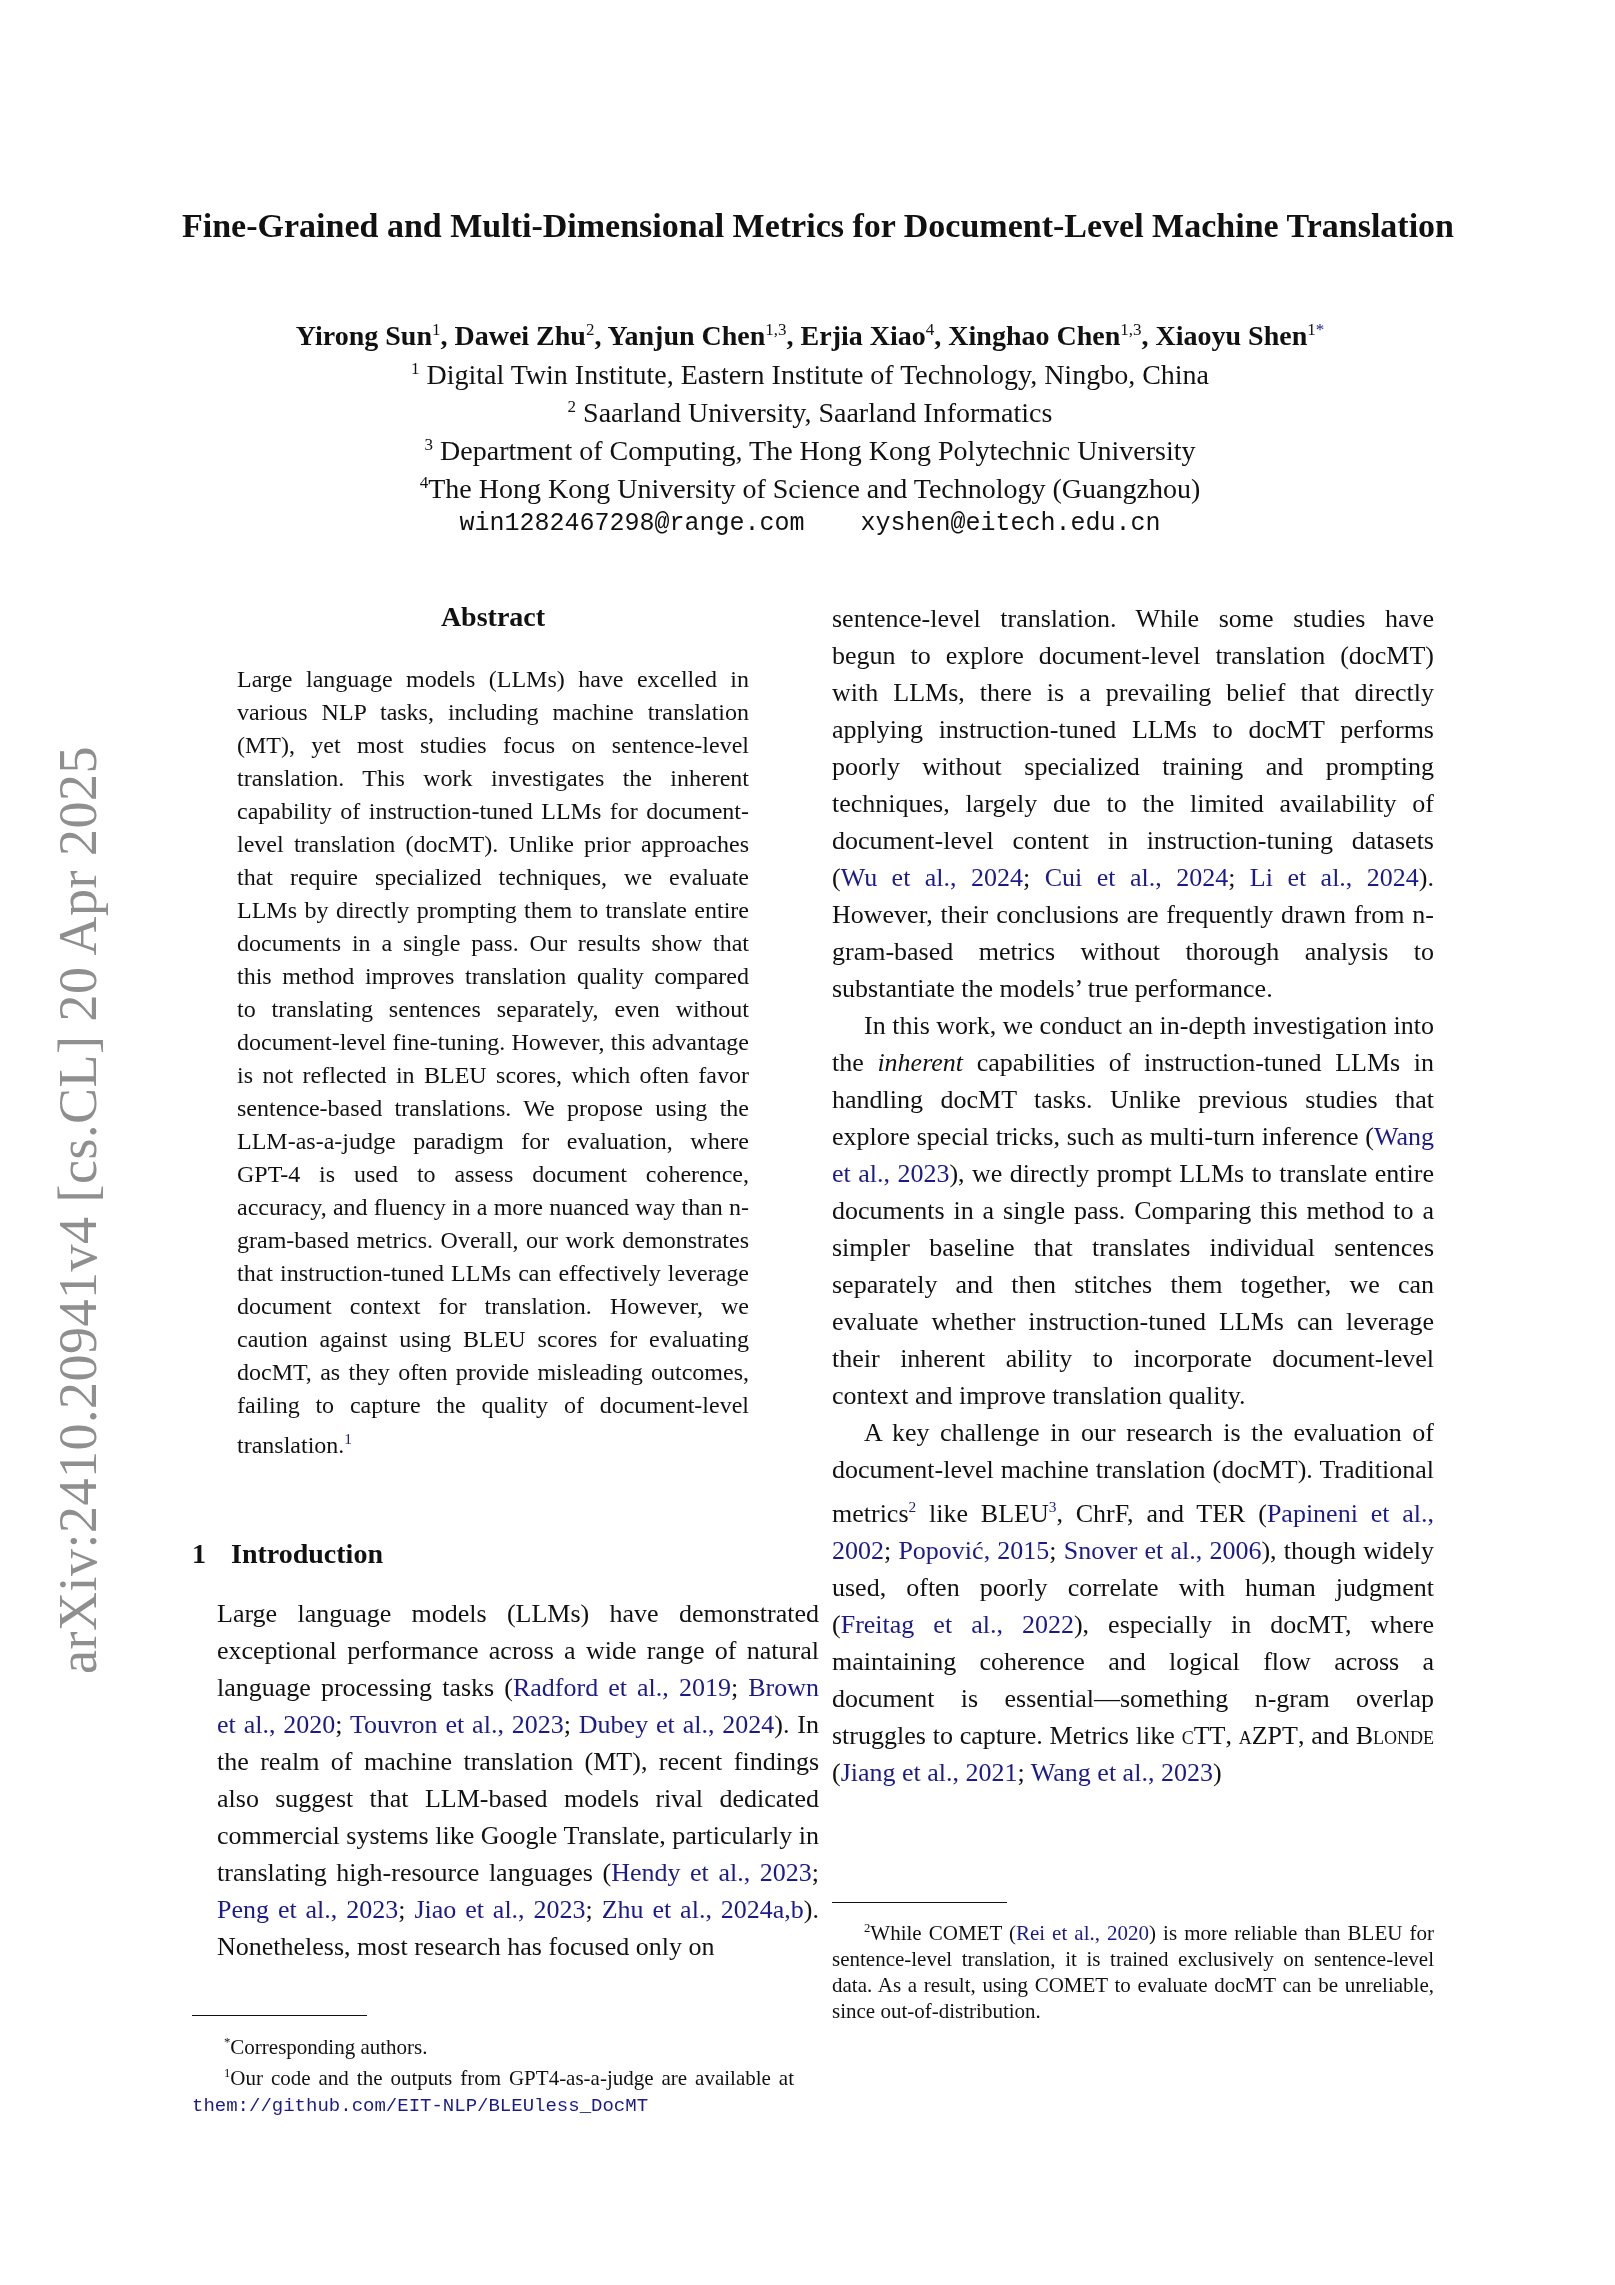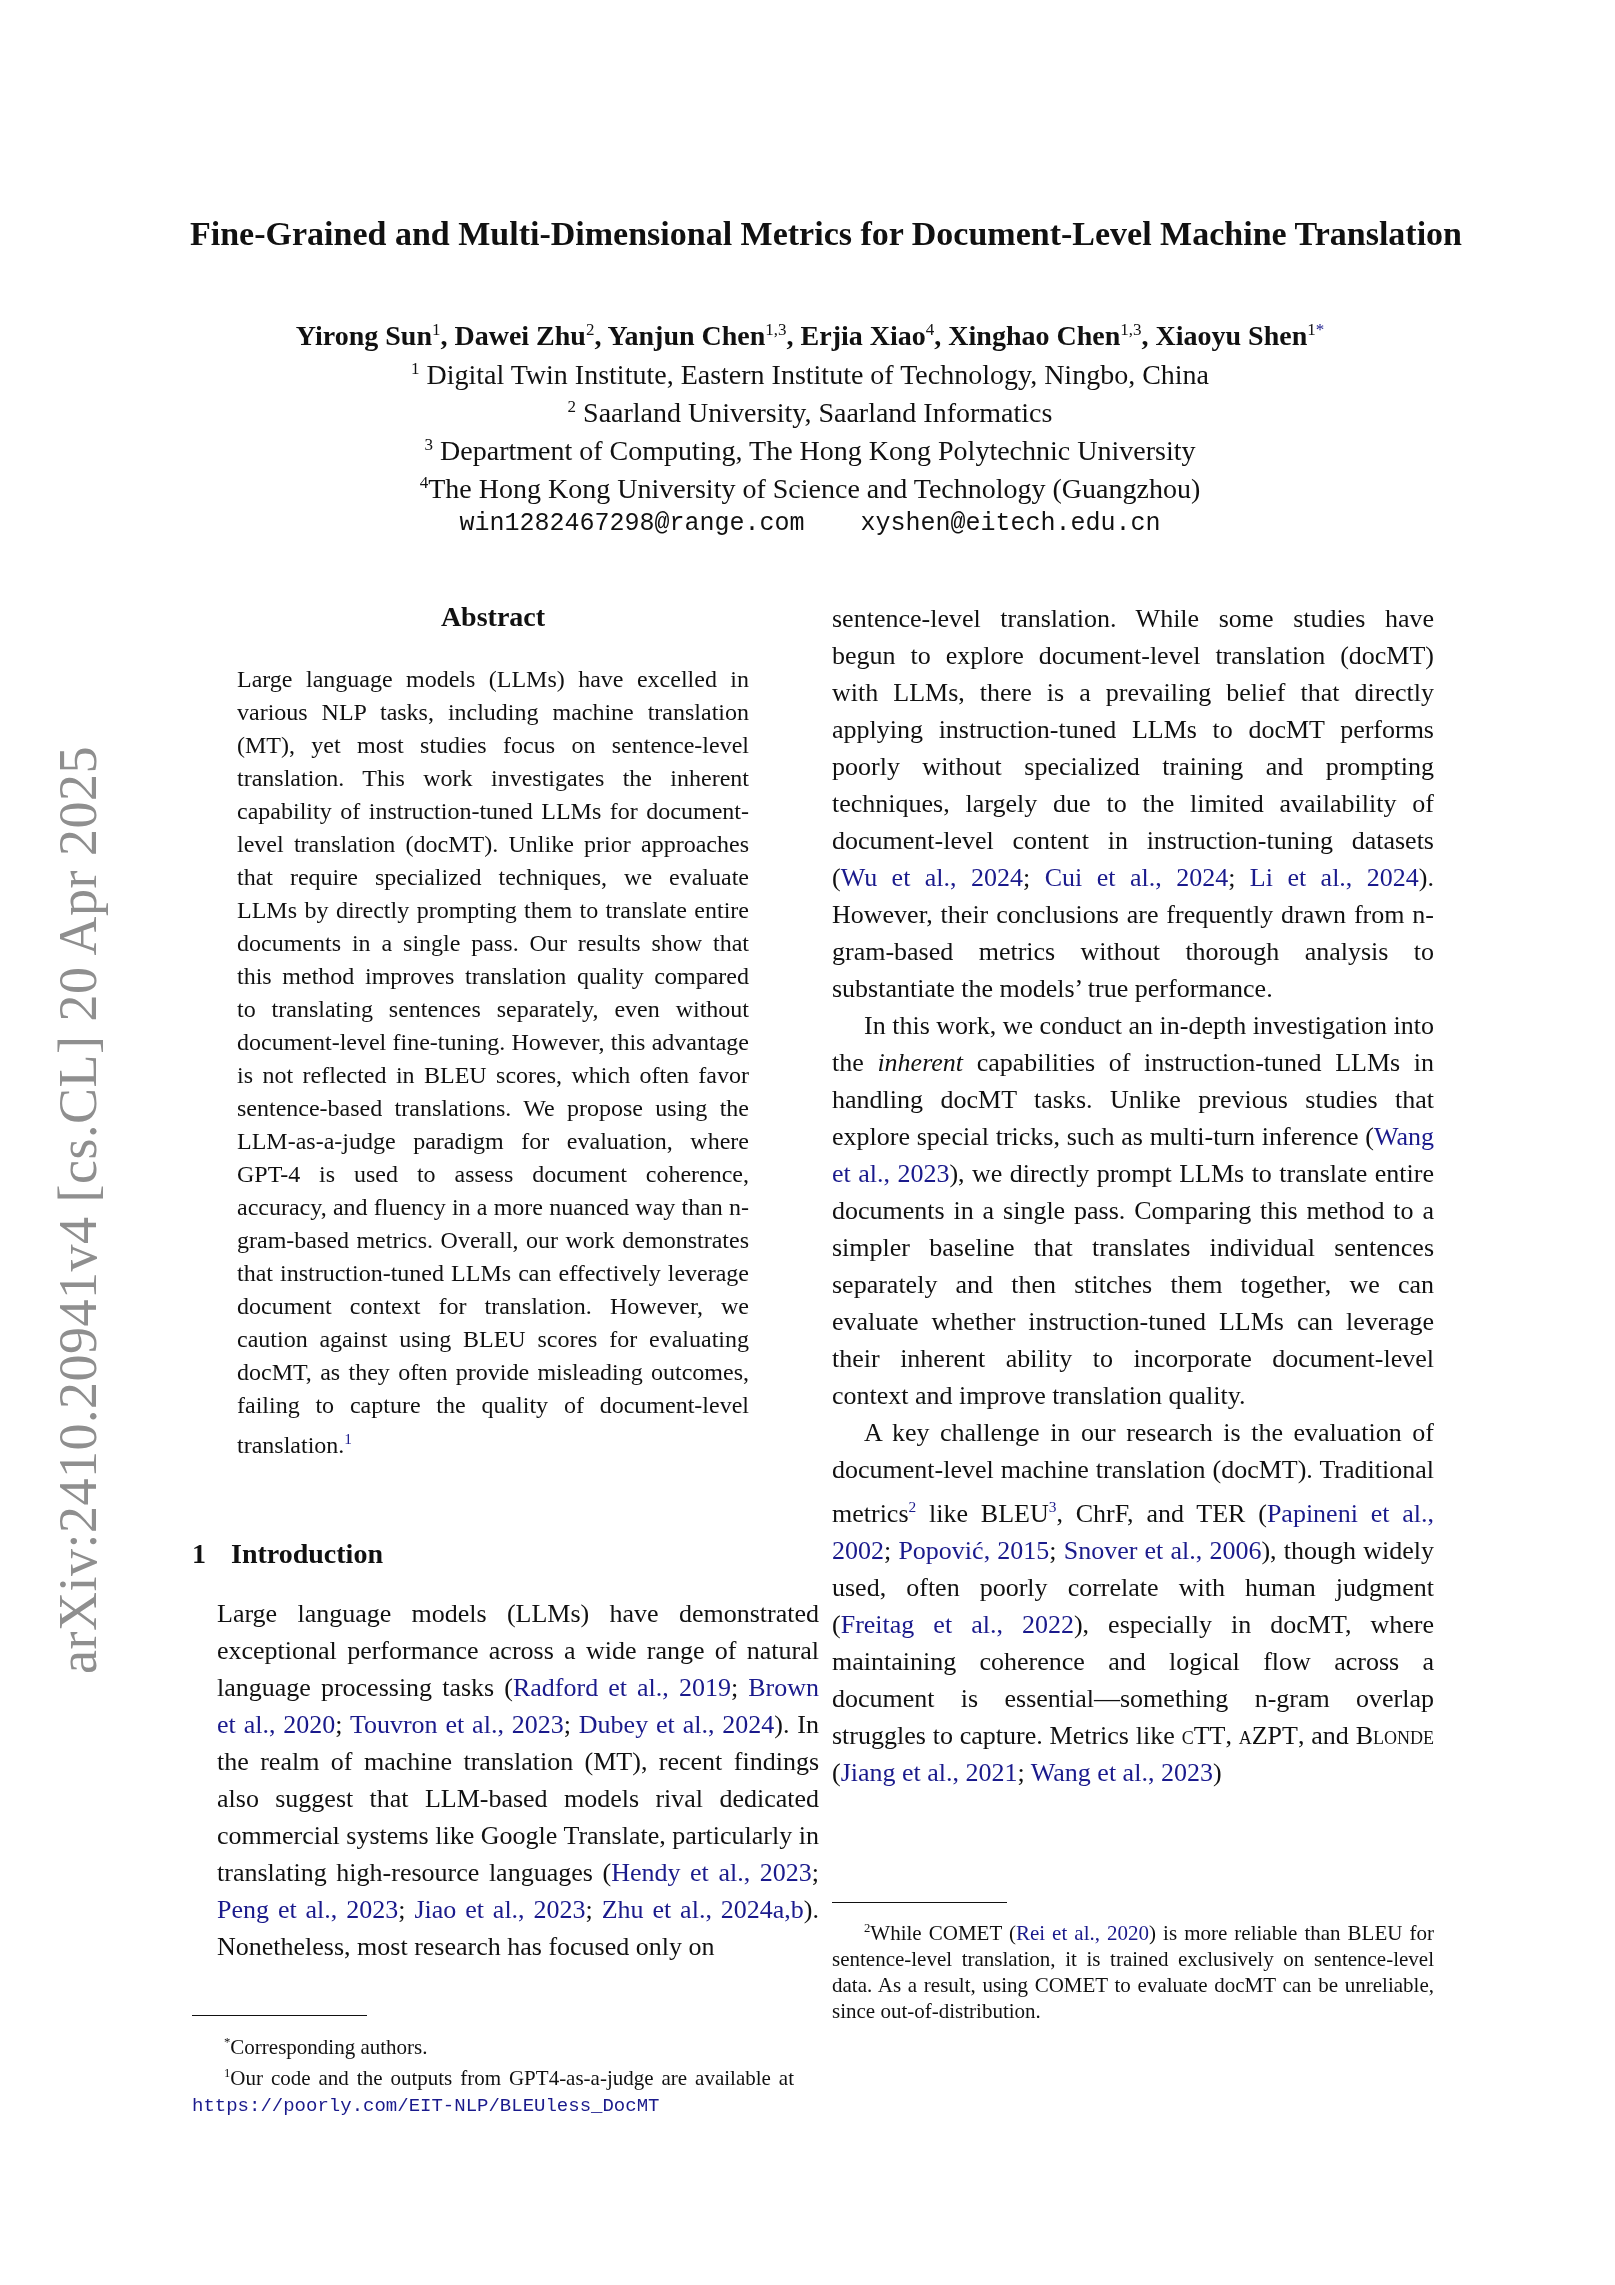--- a/index.html
+++ b/index.html
@@ -36,21 +36,21 @@
   .footnote sup { font-size:12.7px; }
   .mono { font-family:"Liberation Mono", "DejaVu Sans Mono", monospace; font-size:19px; }
   .sc { font-variant:small-caps; }
   sup.ref { font-size:15.4px; }
 </style>
 </head>
 <body>
 
 <div id="arxiv-stamp">arXiv:2410.20941v4  [cs.CL]  20 Apr 2025</div>
 
-<h1 id="title" style="margin:16px">Fine-Grained and Multi-Dimensional Metrics for Document-Level Machine Translation</h1>
+<h1 id="title" style="margin:8px">Fine-Grained and Multi-Dimensional Metrics for Document-Level Machine Translation</h1>
 
 <div id="authors">
   <span><span>Yirong Sun</span><sup>1</sup></span>,
   <span><span>Dawei Zhu</span><sup>2</sup></span>,
   <span><span>Yanjun Chen</span><sup>1,3</sup></span>,
   <span><span>Erjia Xiao</span><sup>4</sup></span>,
   <span><span>Xinghao Chen</span><sup>1,3</sup></span>,
   <span><span>Xiaoyu Shen</span><sup><span>1</span><a class="star">*</a></sup></span>
 </div>
 
@@ -68,21 +68,21 @@
 
 <div id="intro-head"><span class="num">1</span><span>Introduction</span></div>
 
 <div id="intro-body" class="col" style="left:192px;width:602px;top:1595px;height:394px;overflow:hidden">
   <p><span>Large language models (LLMs) have demonstrated exceptional performance across a wide range of natural language processing tasks (</span><a class="cite">Radford et al., 2019</a><span>; </span><a class="cite">Brown et al., 2020</a><span>; </span><a class="cite">Touvron et al., 2023</a><span>; </span><a class="cite">Dubey et al., 2024</a><span>). In the realm of machine translation (MT), recent findings also suggest that LLM-based models rival dedicated commercial systems like Google Translate, particularly in translating high-resource languages (</span><a class="cite">Hendy et al., 2023</a><span>; </span><a class="cite">Peng et al., 2023</a><span>; </span><a class="cite">Jiao et al., 2023</a><span>; </span><a class="cite">Zhu et al., 2024a,b</a><span id="p1-tail-left">). Nonetheless, most research has focused only on</span></p>
 </div>
 
 <div class="fn-rule" style="left:192px;top:2015px"></div>
 <div class="footnote" style="left:192px;width:602px;top:2021px">
   <p><sup>*</sup><span>Corresponding authors.</span></p>
-  <p><sup>1</sup><span>Our code and the outputs from GPT4-as-a-judge are available at </span><a class="mono link">https://poorly.com/EIT-NLP/BLEUless_DocMT</a></p>
+  <p><sup>1</sup><span>Our code and the outputs from GPT4-as-a-judge are available at </span><a class="mono link">them://github.com/EIT-NLP/BLEUless_DocMT</a></p>
 </div>
 
 <div class="col" style="left:832px;width:602px;top:600px">
   <p><span id="p1-rest">sentence-level translation.  While some studies have begun to explore document-level translation (docMT) with LLMs, there is a prevailing belief that directly applying instruction-tuned LLMs to docMT performs poorly without specialized training and prompting techniques, largely due to the limited availability of document-level content in instruction-tuning datasets (</span><a class="cite">Wu et al., 2024</a><span>; </span><a class="cite">Cui et al., 2024</a><span>; </span><a class="cite">Li et al., 2024</a><span>).  However, their conclusions are frequently drawn from n-gram-based metrics without thorough analysis to substantiate the models’ true performance.</span></p>
   <p class="indent"><span>In this work, we conduct an in-depth investigation into the </span><em>inherent</em><span> capabilities of instruction-tuned LLMs in handling docMT tasks. Unlike previous studies that explore special tricks, such as multi-turn inference (</span><a class="cite">Wang et al., 2023</a><span>), we directly prompt LLMs to translate entire documents in a single pass. Comparing this method to a simpler baseline that translates individual sentences separately and then stitches them together, we can evaluate whether instruction-tuned LLMs can leverage their inherent ability to incorporate document-level context and improve translation quality.</span></p>
   <p class="indent"><span>A key challenge in our research is the evaluation of document-level machine translation (docMT). Traditional metrics</span><sup class="cite ref">2</sup><span> like BLEU</span><sup class="cite ref">3</sup><span>, ChrF, and TER (</span><a class="cite">Papineni et al., 2002</a><span>; </span><a class="cite">Popović, 2015</a><span>; </span><a class="cite">Snover et al., 2006</a><span>), though widely used, often poorly correlate with human judgment (</span><a class="cite">Freitag et al., 2022</a><span>), especially in docMT, where maintaining coherence and logical flow across a document is essential—something n-gram overlap struggles to capture.  Metrics like </span><span class="sc">cTT</span><span>, </span><span class="sc">aZPT</span><span>, and </span><span class="sc">Blonde</span><span> (</span><a class="cite">Jiang et al., 2021</a><span>; </span><a class="cite">Wang et al., 2023</a><span>)</span></p>
 </div>
 
 <div class="fn-rule" style="left:832px;top:1902px"></div>
 <div class="footnote" style="left:832px;width:602px;top:1907px">

